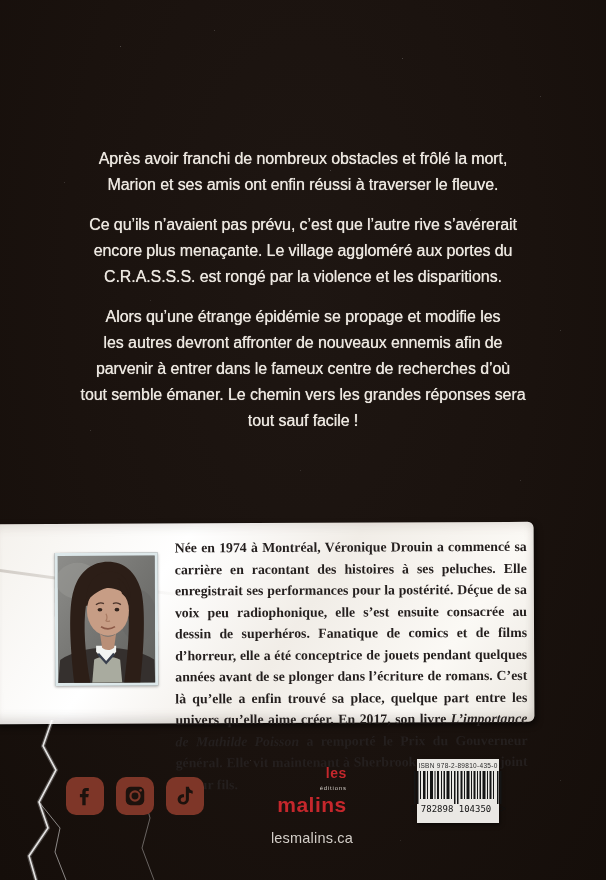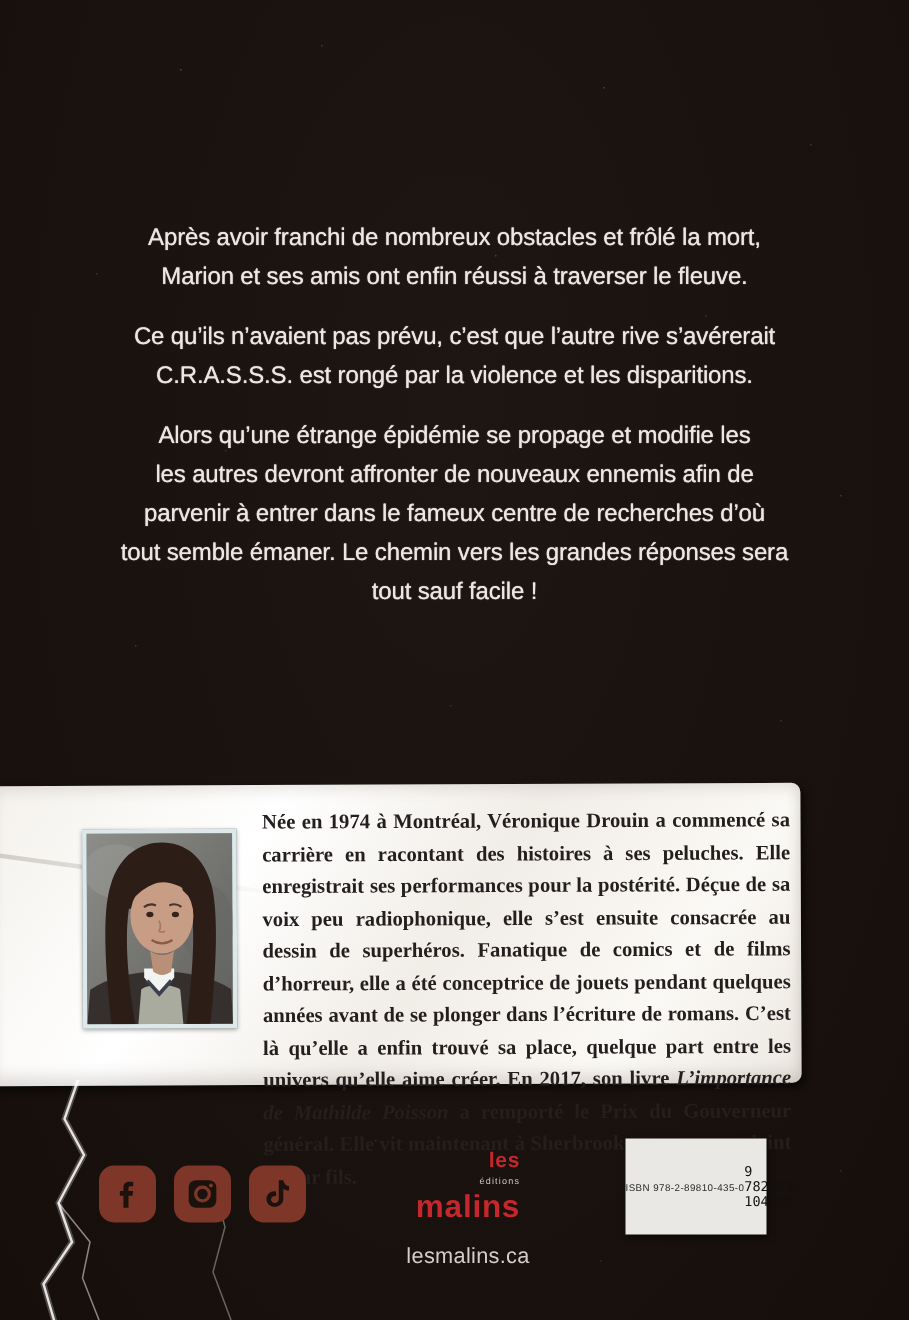--- a/index.html
+++ b/index.html
@@ -44,43 +44,44 @@
   .sicon svg{display:block;}
   .pubcol{position:absolute;left:252px;top:766px;width:120px;display:flex;
     flex-direction:column;align-items:center;}
   .logo{line-height:1;text-align:left;}
   .logo-row1{display:flex;align-items:flex-end;gap:5px;margin-left:34px;flex-direction:column;}
   .logo .les{color:#c5272c;font-size:14px;font-weight:bold;letter-spacing:.5px;}
   .logo .editions{color:#cfc9c3;font-size:6px;letter-spacing:.8px;padding-bottom:5px;}
   .logo .malins{color:#c5272c;font-size:21px;font-weight:bold;letter-spacing:.5px;margin-top:-2px;}
   .website{margin-top:15px;color:#d3cec8;font-size:14.5px;letter-spacing:.2px;}
   
-  .barcode{position:absolute;left:417px;top:759px;width:94px;height:64px;
+  .barcode{position:absolute;left:417px;top:759px;width:82px;height:64px;
     background:#eae8e4;box-shadow:1px 2px 4px rgba(0,0,0,.5);
-    display:flex;flex-direction:row;align-items:center;padding-top:3px;box-sizing:border-box;}
+    display:flex;flex-direction:column;align-items:center;padding-top:3px;box-sizing:border-box;}
   .isbn{font-size:6.5px;color:#2a2a2a;letter-spacing:.3px;white-space:nowrap;}
   .bars{margin-top:2px;}
   .digits{width:96px;display:flex;justify-content:space-between;align-items:center;
     font-family:"DejaVu Sans Mono", monospace;font-size:9px;color:#111;margin-top:-1px;}
   .digits .arrow{font-size:10px;}
   .lightning{position:absolute;left:0;bottom:0;}
 </style>
 </head>
 <body>
 
 <div class="page">
   <div class="stars"></div>
 
   <div class="synopsis">
     <div class="para">
       <div class="line">Après avoir franchi de nombreux obstacles et frôlé la mort,</div>
       <div class="line">Marion et ses amis ont enfin réussi à traverser le fleuve.</div>
     </div>
     <div class="para">
       <div class="line">Ce qu’ils n’avaient pas prévu, c’est que l’autre rive s’avérerait</div>
+      <div class="line">encore plus menaçante. Le village aggloméré aux portes du</div>
       <div class="line">C.R.A.S.S.S. est rongé par la violence et les disparitions.</div>
     </div>
     <div class="para">
       <div class="line">Alors qu’une étrange épidémie se propage et modifie les</div>
       <div class="line">les autres devront affronter de nouveaux ennemis afin de</div>
       <div class="line">parvenir à entrer dans le fameux centre de recherches d’où</div>
       <div class="line">tout semble émaner. Le chemin vers les grandes réponses sera</div>
       <div class="line">tout sauf facile !</div>
     </div>
   </div>

